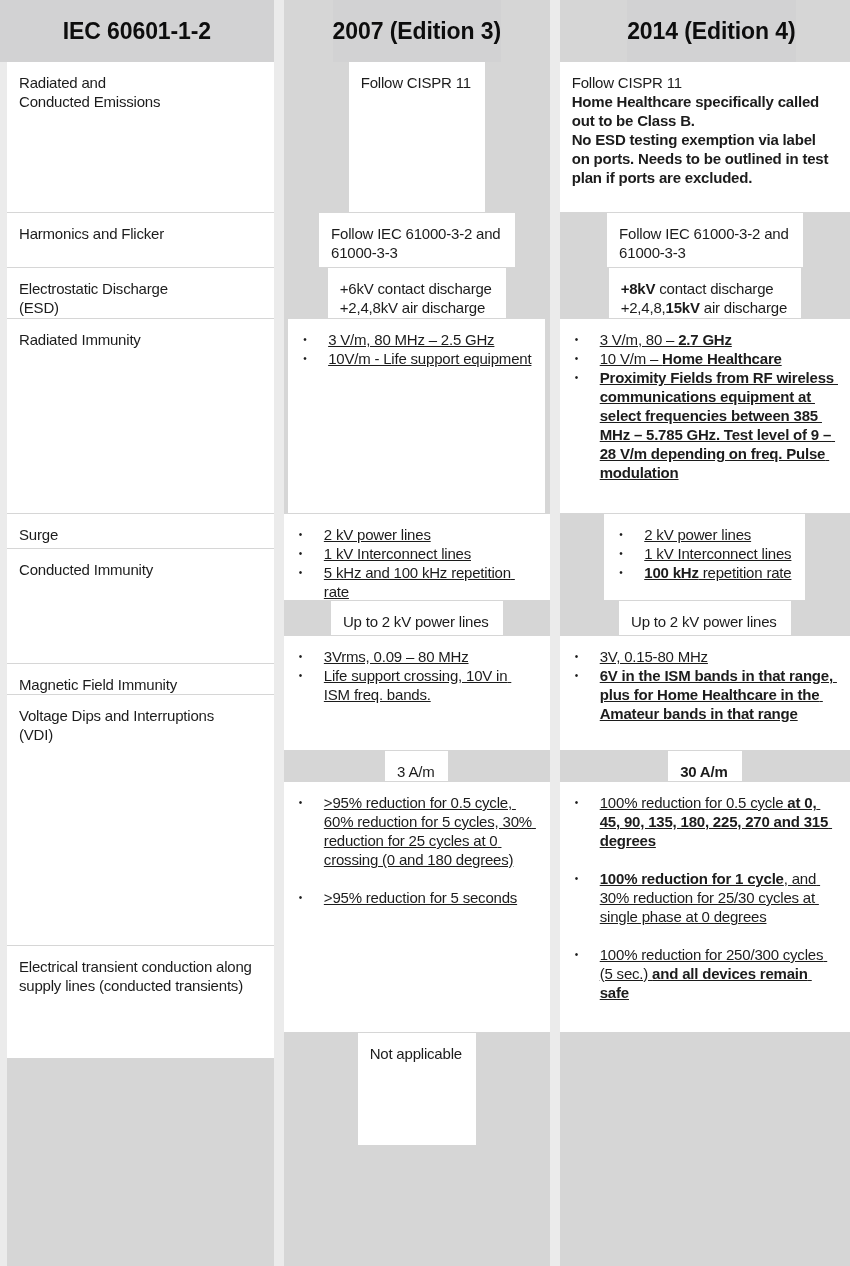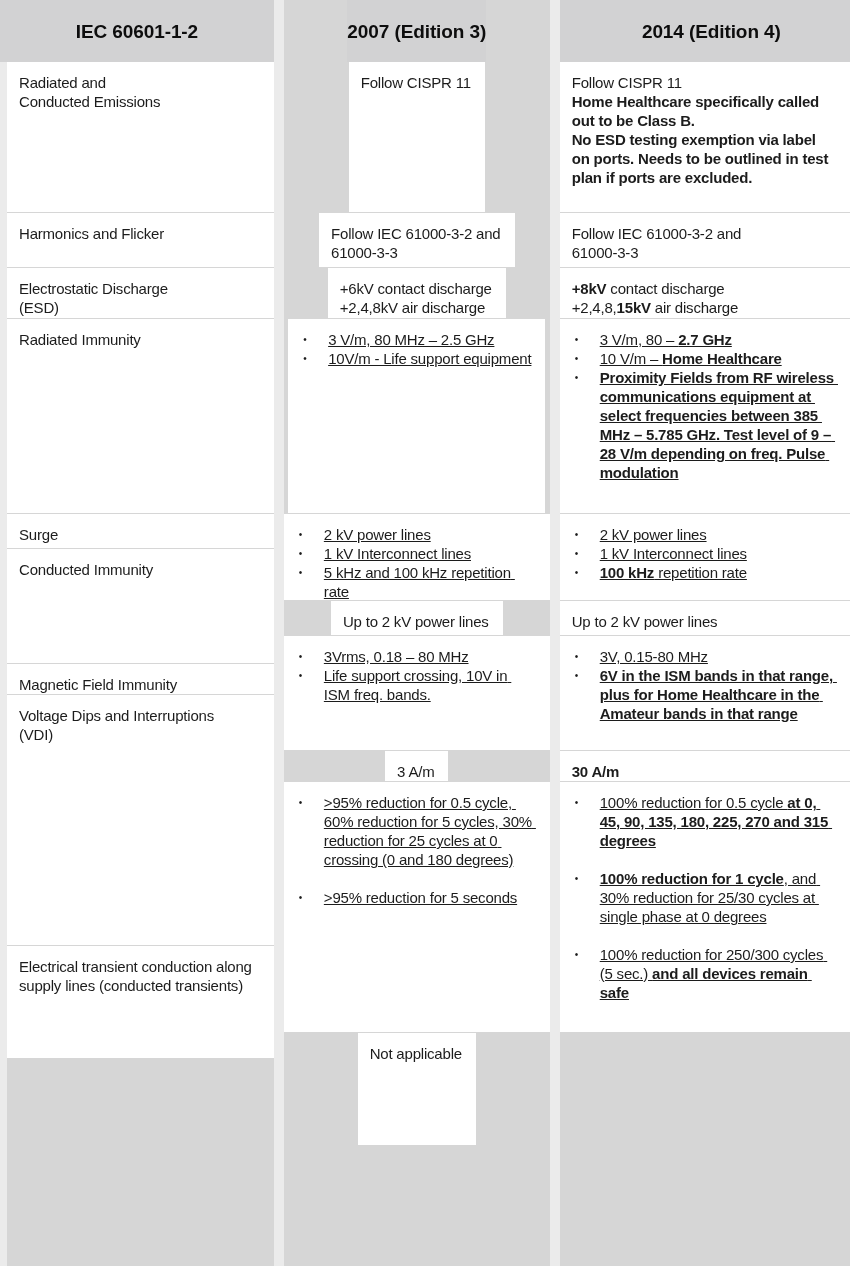--- a/index.html
+++ b/index.html
@@ -11,40 +11,40 @@
     background:linear-gradient(90deg, #ebebeb 0 837px, #d4d4d5 837px 850px);
     font-family:"Liberation Sans","DejaVu Sans",sans-serif;
     color:#1c1c1c;
     display:flex;
     padding-left:7px;
     column-gap:10px;
   }
   .col { display:flex; flex-direction:column; background:#d6d6d6; height:1266px; }
   .col1 { width:273px; }
   .col2 { width:272px;align-items:center; }
-  .col3 { width:297px; }
+  .col3 { width:297px;align-items:center; }
   .cell {
     background:#ffffff;
     flex:0 0 auto;
     margin-bottom:1px;
     padding:11px 14px 5px 12px;
     font-size:15px;
     line-height:19px;
     letter-spacing:-0.2px;
     overflow:hidden;
   }
   .cell .txt { white-space:pre-wrap; }
   .cell.head {
     background:#d2d2d3;
     height:62px;
     margin-bottom:0;
     display:flex;
     align-items:center;
     justify-content:center;
-    font-size:19px;
+    font-size:23px;
     font-weight:bold;
     letter-spacing:-0.1px;
     padding:0;
     color:#0d0d0d;
   }
   .col1 .cell.head { margin-left:-7px; }
   .col3 .cell.head { margin-right:-13px; }
   .b { font-weight:bold; }
   .bullet { display:flex; }
   .bullet .dot { flex:0 0 28px; font-size:10px; line-height:19px; padding-left:3px; }
@@ -131,21 +131,21 @@
           <span class="dot">•</span>
           <div class="bt"><span>5 kHz and 100 kHz repetition rate</span></div>
         </div>
       </div>
       <div class="cell h5">
         <div class="txt"><span>Up to 2 kV power lines</span></div>
       </div>
       <div class="cell h6">
         <div class="bullet">
           <span class="dot">•</span>
-          <div class="bt"><span>3Vrms, 0.18 – 80 MHz</span></div>
+          <div class="bt"><span>3Vrms, 0.09 – 80 MHz</span></div>
         </div>
         <div class="bullet">
           <span class="dot">•</span>
           <div class="bt"><span>Life support crossing, 10V in ISM freq. bands.</span></div>
         </div>
       </div>
       <div class="cell h7">
         <div class="txt"><span>3 A/m</span></div>
       </div>
       <div class="cell h8 spread">

